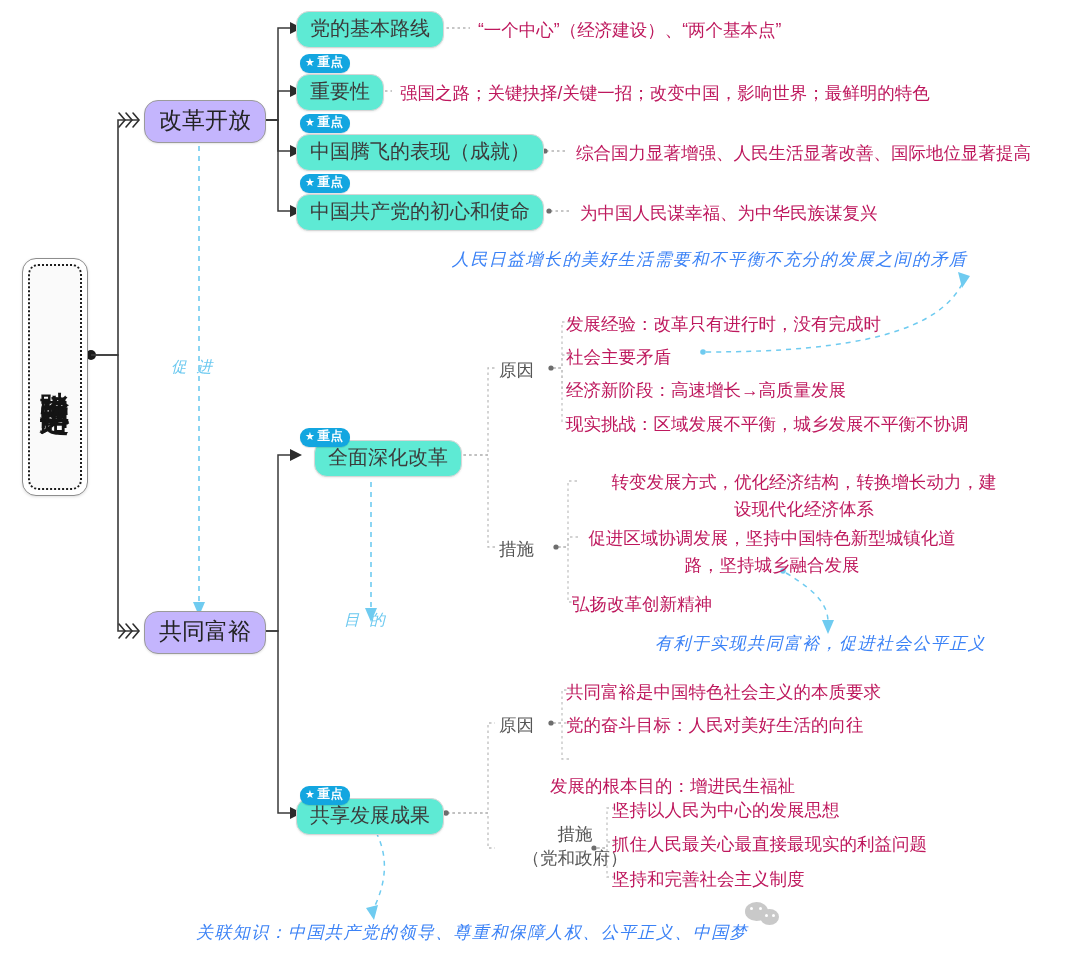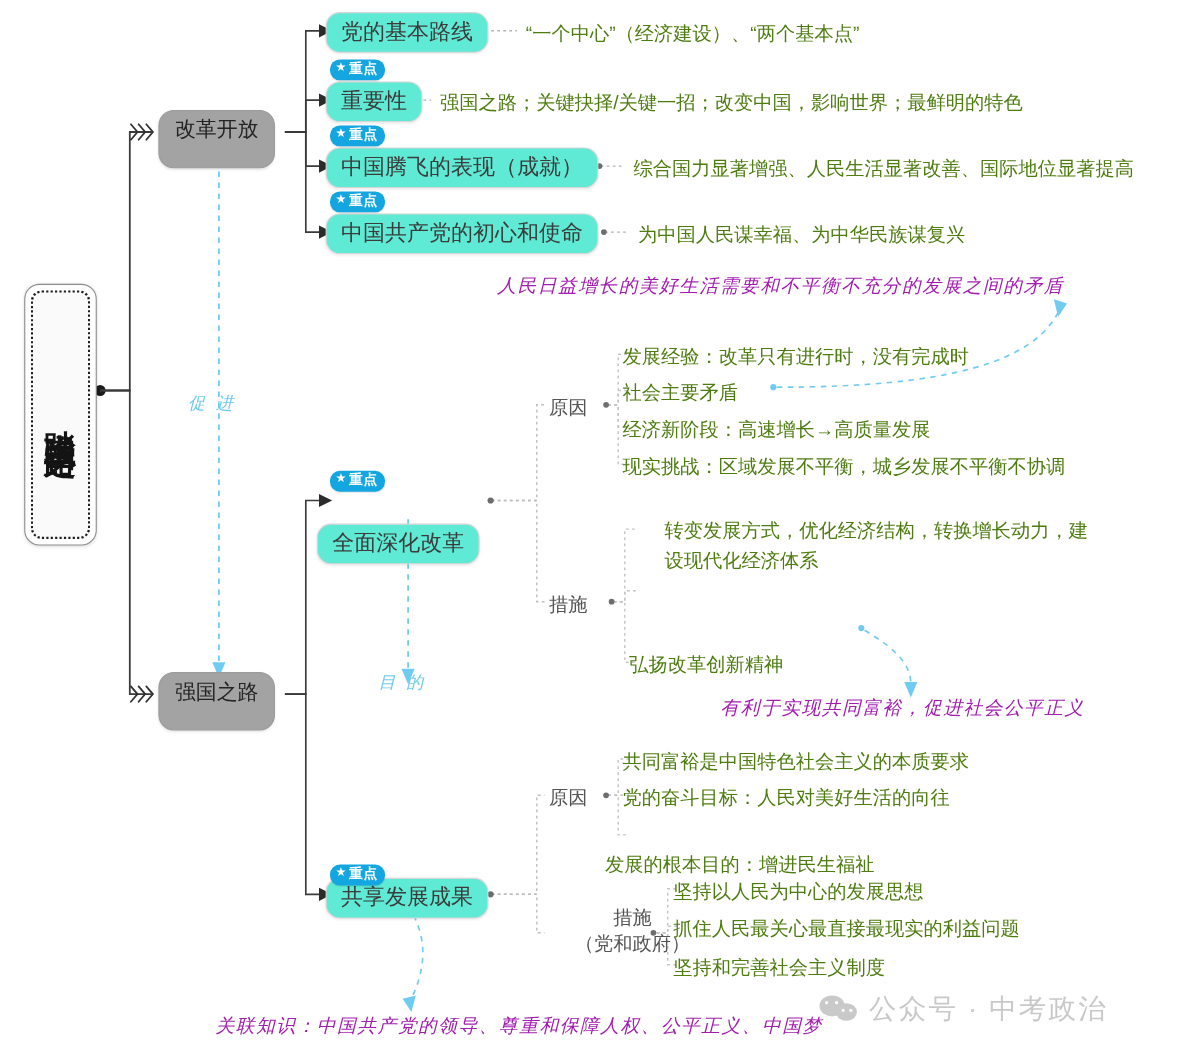--- a/index.html
+++ b/index.html
@@ -6,22 +6,22 @@
   body{width:1080px;height:956px;overflow:hidden;
        font-family:"Liberation Sans","DejaVu Sans",sans-serif;
        color:#4a4a4a;-webkit-font-smoothing:antialiased;}
   #stage{position:relative;width:1080px;height:956px;}
 
   svg.wires{position:absolute;left:0;top:0;width:1080px;height:956px;pointer-events:none;}
 
   
   .node{position:absolute;box-sizing:border-box;display:flex;align-items:center;
         justify-content:center;border-radius:12px;white-space:nowrap;}
-  .node.lvl1{background:#a3a3a3;border:1.4px solid #9b9b9b;color:#232323;
-        font-size:19px;padding:4px 14px 21px;border-radius:14px;
+  .node.lvl1{background:#c4b5fd;border:1.4px solid #9b9b9b;color:#232323;
+        font-size:23px;padding:4px 14px 6px;border-radius:14px;
         box-shadow:0 1px 2px rgba(0,0,0,.10);}
   .node.lvl2{background:#5eead4;border:1.3px solid #d6d6d6;color:#3b3b3b;
         font-size:20px;padding:3px 13px 5px;border-radius:13px;
         box-shadow:0 1px 2px rgba(0,0,0,.07);}
 
   
   #root{position:absolute;left:22px;top:258px;width:64px;height:236px;
         border:1.4px solid #8d8d8d;border-radius:14px;background:#fff;
         box-shadow:0 1px 3px rgba(0,0,0,.13);}
   #root .inner{position:absolute;left:5px;top:5px;right:5px;bottom:5px;
@@ -33,28 +33,28 @@
 
   
   .badge{position:absolute;display:inline-flex;align-items:center;gap:2px;
         background:#13a6e0;color:#fff;border-radius:9px;
         padding:1px 7px 2px 5px;font-size:12.5px;font-weight:700;
         letter-spacing:.5px;line-height:1.25;z-index:5;
         box-shadow:0 1px 1px rgba(0,0,0,.12);}
   .badge .star{font-size:11px;line-height:1;transform:translateY(-.5px);}
 
   
-  .leaf{position:absolute;font-size:17.5px;color:#4d7c0f;white-space:nowrap;
-        line-height:1.55;}
+  .leaf{position:absolute;font-size:17.5px;color:#be185d;white-space:nowrap;
+        line-height:1.55;text-align:center;}
   .leaf.multi{white-space:normal;}
   .branchlbl{position:absolute;font-size:17.5px;color:#555;white-space:nowrap;
         text-align:center;line-height:1.35;}
 
   
-  .hand{position:absolute;color:#a21caf;font-size:17px;white-space:nowrap;
+  .hand{position:absolute;color:#3b82f6;font-size:17px;white-space:nowrap;
         font-family:"DejaVu Serif",serif;font-style:italic;letter-spacing:1.4px;}
   .hand.sm{font-size:15.5px;letter-spacing:2.5px;color:#6cc9f0;margin-top:15px;}
 
   
   #wm{position:absolute;left:745px;top:900px;display:flex;align-items:center;
       gap:9px;color:#c9c9c9;font-size:25px;letter-spacing:2px;}
   #wm .wx{position:relative;width:36px;height:28px;}
   #wm .wx .b1,#wm .wx .b2{position:absolute;border-radius:50%;background:#c9c9c9;}
   #wm .wx .b1{width:23px;height:19px;left:0;top:2px;}
   #wm .wx .b2{width:19px;height:16px;left:15px;top:9px;}
@@ -216,39 +216,40 @@
   <div class="badge" style="left:300px;top:174px;">
     <span class="star">★</span>
     <span>重点</span>
   </div>
   <div class="node lvl2" style="left:296px;top:194px;">
     <span>中国共产党的初心和使命</span>
   </div>
   <div class="leaf" style="left:580px;top:200px;">为中国人民谋幸福、为中华民族谋复兴</div>
 
   <div class="node lvl1" style="left:144px;top:611px;">
-    <span>强国之路</span>
+    <span>共同富裕</span>
   </div>
 
   <div class="badge" style="left:300px;top:428px;">
     <span class="star">★</span>
     <span>重点</span>
   </div>
-  <div class="node lvl2" style="left:288px;top:440px;margin-top:36px;">
+  <div class="node lvl2" style="left:314px;top:440px;">
     <span>全面深化改革</span>
   </div>
 
   <div class="branchlbl" style="left:499px;top:359px;">原因</div>
   <div class="leaf" style="left:566px;top:311px;">发展经验：改革只有进行时，没有完成时</div>
   <div class="leaf" style="left:566px;top:344px;">社会主要矛盾</div>
   <div class="leaf" style="left:566px;top:377px;">经济新阶段：高速增长→高质量发展</div>
   <div class="leaf" style="left:566px;top:411px;">现实挑战：区域发展不平衡，城乡发展不平衡不协调</div>
 
   <div class="branchlbl" style="left:499px;top:538px;">措施</div>
   <div class="leaf multi" style="left:572px;top:469px;width:400px;margin-left:32px;">转变发展方式，优化经济结构，转换增长动力，建设现代化经济体系</div>
+  <div class="leaf multi" style="left:572px;top:525px;width:400px;">促进区域协调发展，坚持中国特色新型城镇化道路，坚持城乡融合发展</div>
   <div class="leaf" style="left:572px;top:591px;">弘扬改革创新精神</div>
 
   <div class="badge" style="left:300px;top:786px;">
     <span class="star">★</span>
     <span>重点</span>
   </div>
   <div class="node lvl2" style="left:296px;top:798px;">
     <span>共享发展成果</span>
   </div>
 
@@ -273,16 +274,15 @@
 
   <div id="wm">
     <span class="wx">
       <span class="b1"></span>
         <span class="b2"></span>
       <span class="d" style="left:5px;top:7px;"></span>
       <span class="d" style="left:14px;top:7px;"></span>
       <span class="d" style="left:20px;top:14px;"></span>
       <span class="d" style="left:27px;top:14px;"></span>
     </span>
-    <span>公众号 · 中考政治</span>
   </div>
 
 </div>
 
 </body></html>

